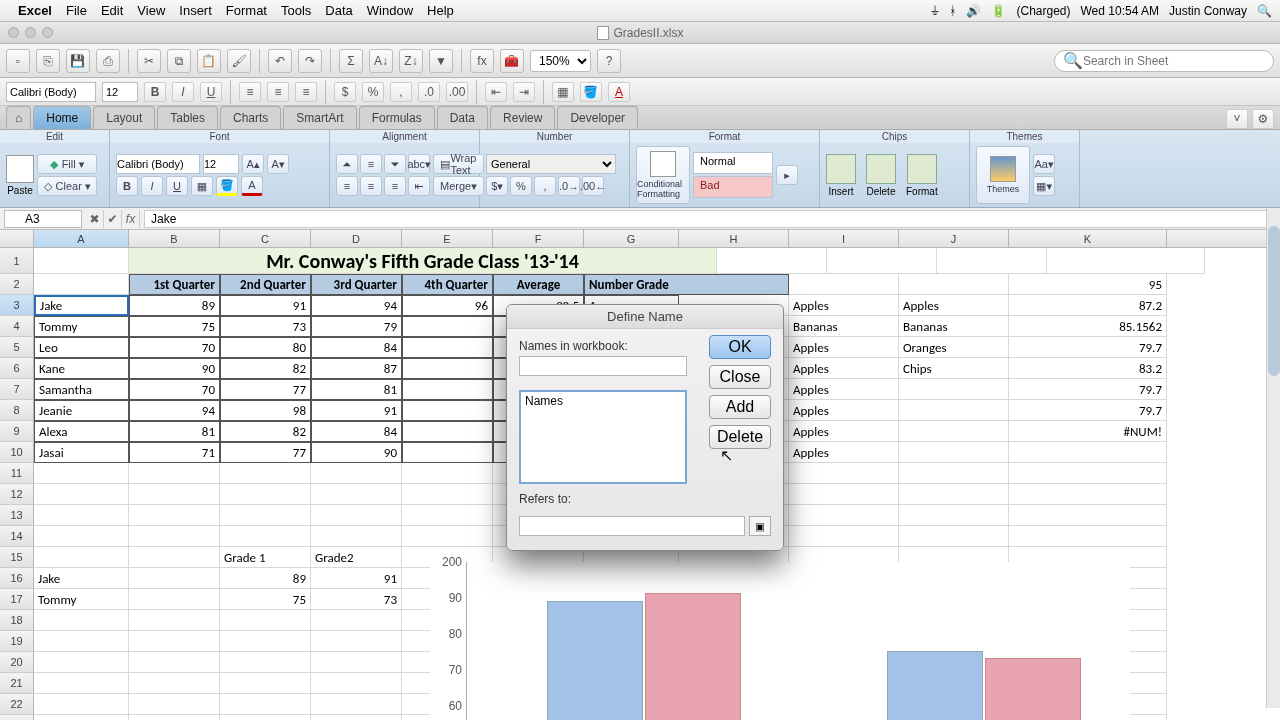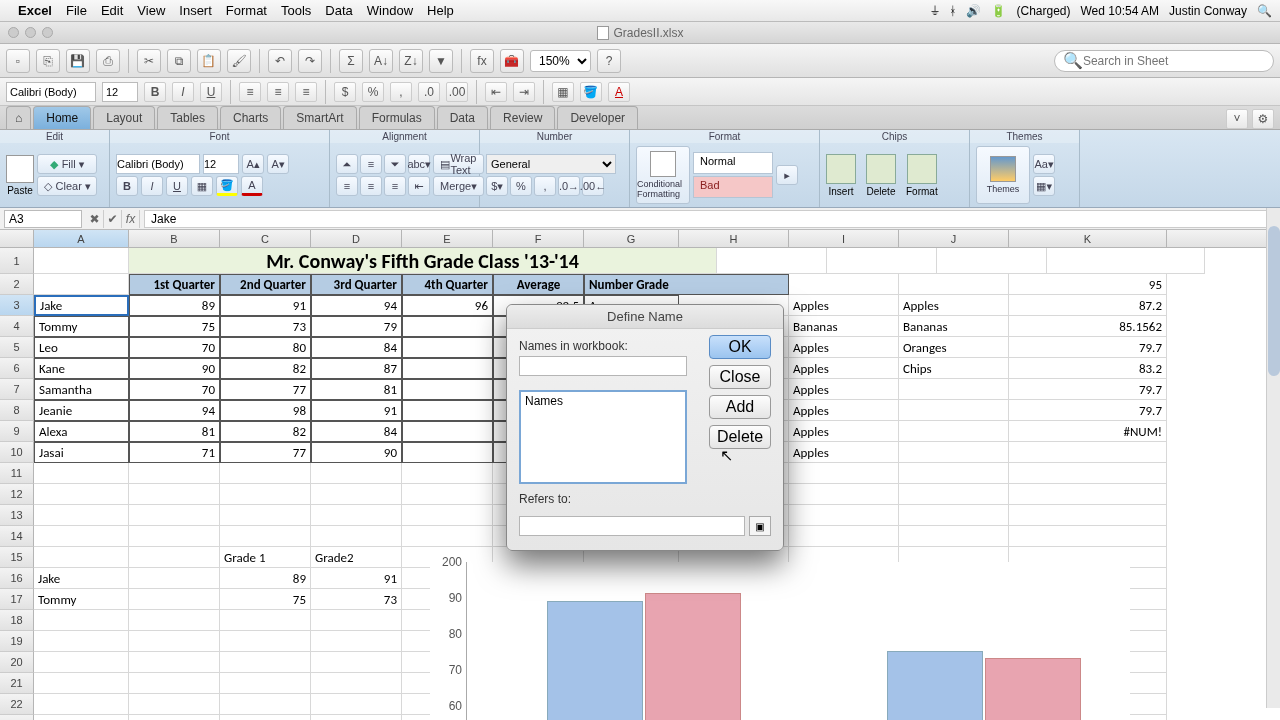--- a/index.html
+++ b/index.html
@@ -57,21 +57,21 @@
 .big-btn .icon { width: 26px; height: 26px; background: #fff; border: 1px solid #999; margin-bottom: 2px; }
 .style-list { width: 80px; }
 .style-item { height: 22px; border: 1px solid #b5c5d5; margin: 2px 0; font-size: 11px; padding: 2px 6px; }
 .style-item.normal { background: #fff; }
 .style-item.bad { background: #f5c7c7; color: #8a2020; }
 .cells-col { display: flex; flex-direction: column; align-items: center; font-size: 10px; }
 .cells-col .cicon { width: 30px; height: 30px; border: 1px solid #8a9; background: #dfead0; margin-bottom: 2px; }
 
 
 .formula-bar { height: 22px; background: #f0f0f0; border-bottom: 1px solid #bbb; display: flex; align-items: center; font-size: 12px; }
-.name-box { width: 78px; height: 18px; border: 1px solid #bbb; background: #fff; margin: 0 4px; padding: 0 4px; font-size: 12px; }
+.name-box { width: 78px; height: 18px; border: 1px solid #bbb; background: #fff; margin: 0 4px; padding: 0 20px; font-size: 12px; }
 .fb-btn { width: 18px; height: 18px; display: flex; align-items: center; justify-content: center; color: #666; border-right: 1px solid #ccc; }
 .formula-input { flex: 1; border: none; background: #fff; height: 18px; padding: 0 6px; font-size: 12px; border: 1px solid #ccc; margin: 0 4px; }
 
 
 .sheet-area { position: relative; background: #fff; height: 512px; }
 .col-headers { display: flex; height: 18px; background: linear-gradient(#f3f3f3,#e2e2e2); border-bottom: 1px solid #b5b5b5; font-size: 11px; }
 .corner { width: 34px; border-right: 1px solid #b5b5b5; background: linear-gradient(#f3f3f3,#e2e2e2); }
 .col-h { border-right: 1px solid #b5b5b5; display: flex; align-items: center; justify-content: center; color: #444; }
 .col-h.sel { background: linear-gradient(#d0e4f5,#b9d6ef); }
 .rows { position: relative; }

